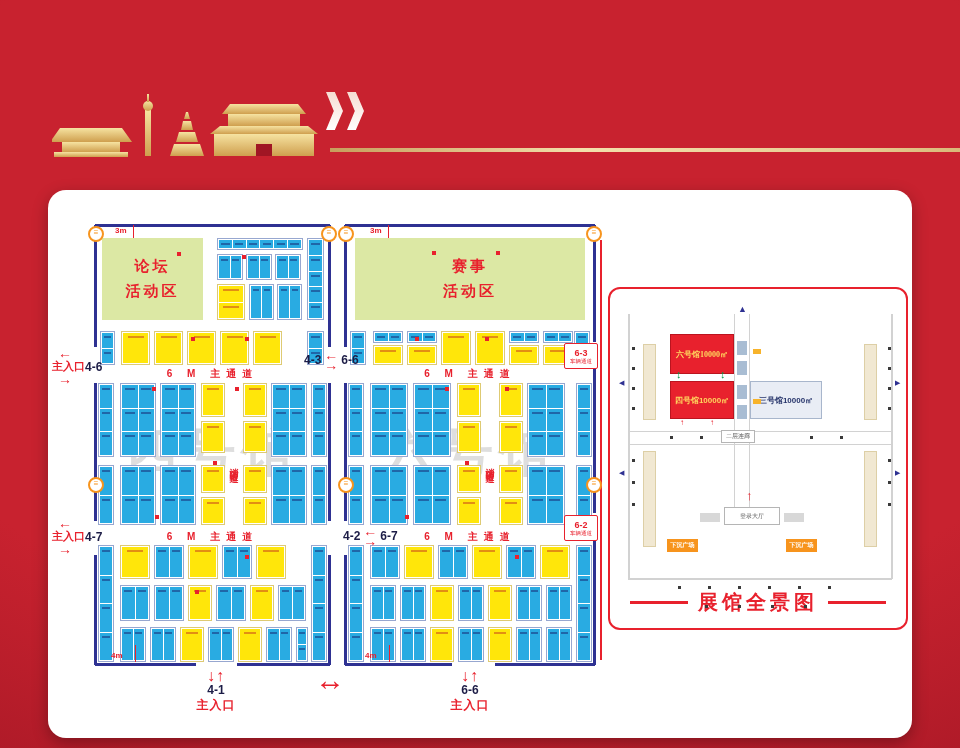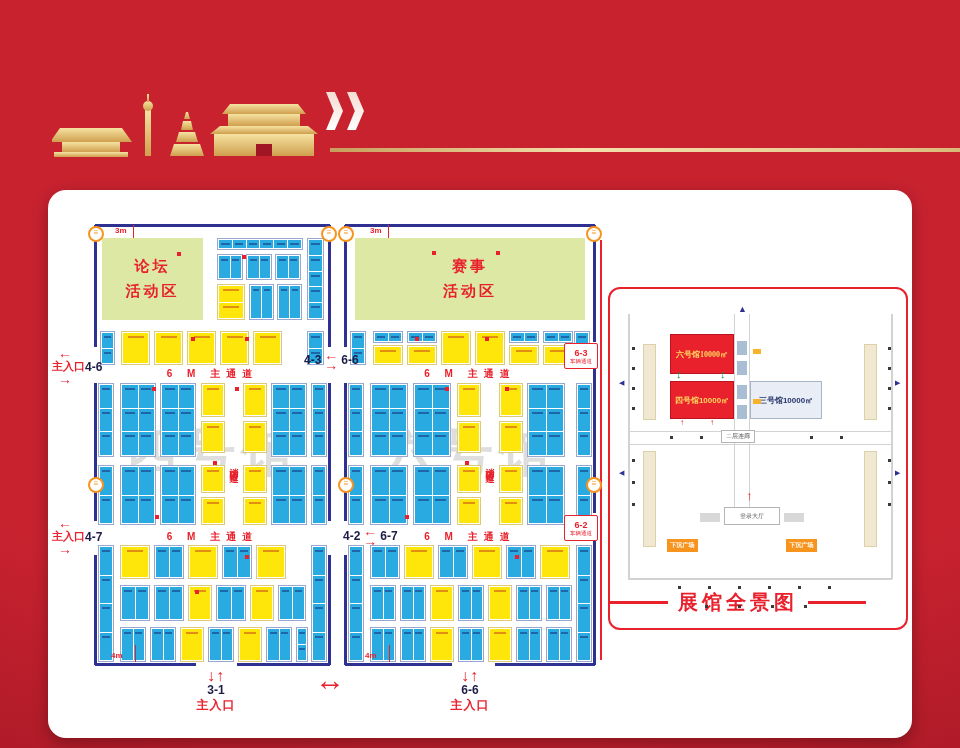--- a/index.html
+++ b/index.html
@@ -71,21 +71,21 @@
   .hall{position:absolute;background:#e9edf5;border:1px solid #a8b6cc;display:flex;align-items:center;
     justify-content:center;font-size:8px;font-weight:bold;color:#27356b;box-sizing:border-box;}
   .hall.redh{background:#e8212d;border-color:#bb141f;color:#ffd75e;}
   .chip{position:absolute;}
   .lblbox{position:absolute;background:#fff;border:1px solid #b5b5b5;color:#555;display:flex;align-items:center;
     justify-content:center;font-size:6px;box-sizing:border-box;}
   .plaza{position:absolute;background:#f7941d;color:#fff;font-size:6px;display:flex;align-items:center;
     justify-content:center;font-weight:bold;}
   .marr{position:absolute;font-weight:bold;line-height:1;}
   .mdot{position:absolute;background:#3a3a3a;}
-  .capwrap{position:absolute;left:0;width:100%;display:flex;align-items:center;justify-content:flex-start;gap:10px;}
+  .capwrap{position:absolute;left:0;width:100%;display:flex;align-items:center;justify-content:center;gap:10px;}
   .capline{width:58px;height:2.5px;background:#e8212d;}
   .captext{color:#e8212d;font-size:20px;font-weight:bold;letter-spacing:4px;}
 </style>
 </head>
 <body>
 
 <div class="hdr">
   <svg class="skyline" viewBox="0 0 268 72">
     <defs>
         <linearGradient id="gg" x1="0" y1="0" x2="0" y2="1">
@@ -733,21 +733,21 @@
     <div class="junc" style="position: absolute; left: 247px; top: 336px; margin-left: 48px;">
       <div class="num">4-2</div>
       <div class="jarrows">
         <span>←</span>
         <span>→</span>
       </div>
       <div class="num">6-7</div>
     </div>
     <div class="botent" style="position: absolute; left: 146px; top: 478px; width: 44px;">
       <div class="updown"><span>↓</span><span>↑</span></div>
-      <div class="num">3-1</div>
+      <div class="num">4-1</div>
       <div class="lab">主入口</div>
     </div>
     <div class="botent" style="position: absolute; left: 400px; top: 478px; width: 44px;">
       <div class="updown"><span>↓</span><span>↑</span></div>
       <div class="num">6-6</div>
       <div class="lab">主入口</div>
     </div>
     <div class="harrow" style="position: absolute; left: 267px; top: 480px;">↔</div>
     <div class="vline" style="position: absolute; left: 552px; top: 50px; width: 2px; height: 420px;"></div>
   </div>

